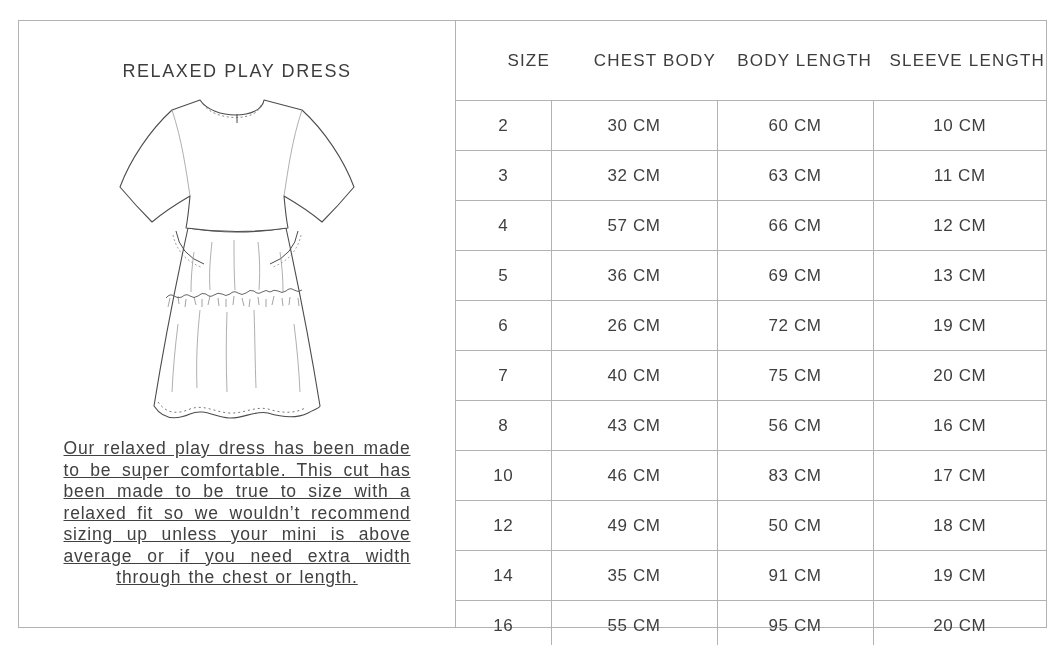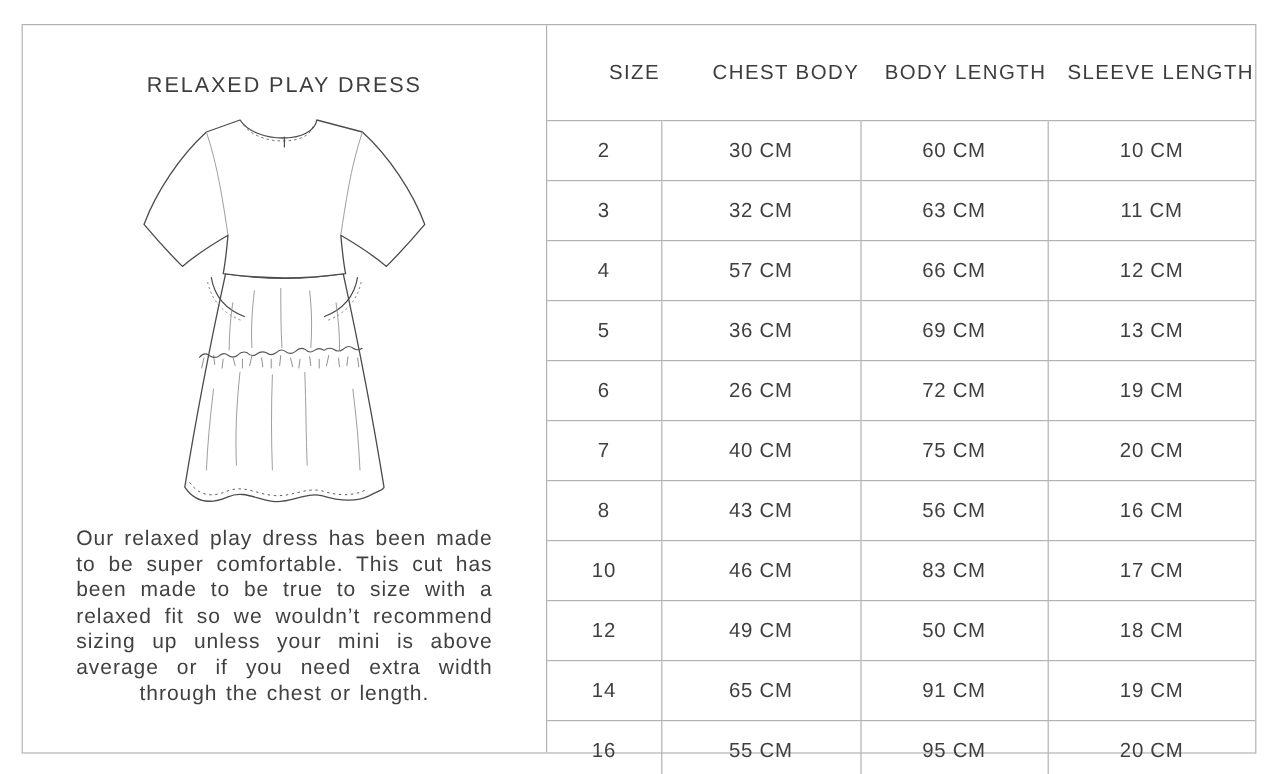--- a/index.html
+++ b/index.html
@@ -20,20 +20,21 @@
   .title{
     margin-top:40px;text-align:left;
     font-size:18px;letter-spacing:1.6px;color:#3d3d3d;font-weight:400;
   }
   svg.dress{display:block;margin:10px auto 0;}
   .desc{
     width:347px;margin:14px auto 0;
     text-align:justify;text-align-last:center;
     font-size:17.5px;line-height:21.5px;letter-spacing:0.8px;word-spacing:1.5px;
     color:#414141;
+    text-decoration:underline;
   }
   
   .table-panel{flex:1;}
   table{width:100%;height:100%;border-collapse:collapse;table-layout:fixed;}
   th{
     height:77px;font-weight:400;text-align:right;vertical-align:middle;
     font-size:17px;letter-spacing:1.2px;color:#3d3d3d;
     border:none;border-bottom:1px solid #b2b2b2;
   }
   td{
@@ -185,21 +186,21 @@
             <td>17 CM</td>
           </tr>
           <tr>
             <td>12</td>
             <td>49 CM</td>
             <td>50 CM</td>
             <td>18 CM</td>
           </tr>
           <tr>
             <td>14</td>
-            <td>65 CM</td>
+            <td>35 CM</td>
             <td>91 CM</td>
             <td>19 CM</td>
           </tr>
           <tr>
             <td>16</td>
             <td>55 CM</td>
             <td>95 CM</td>
             <td>20 CM</td>
           </tr>
         </tbody>

